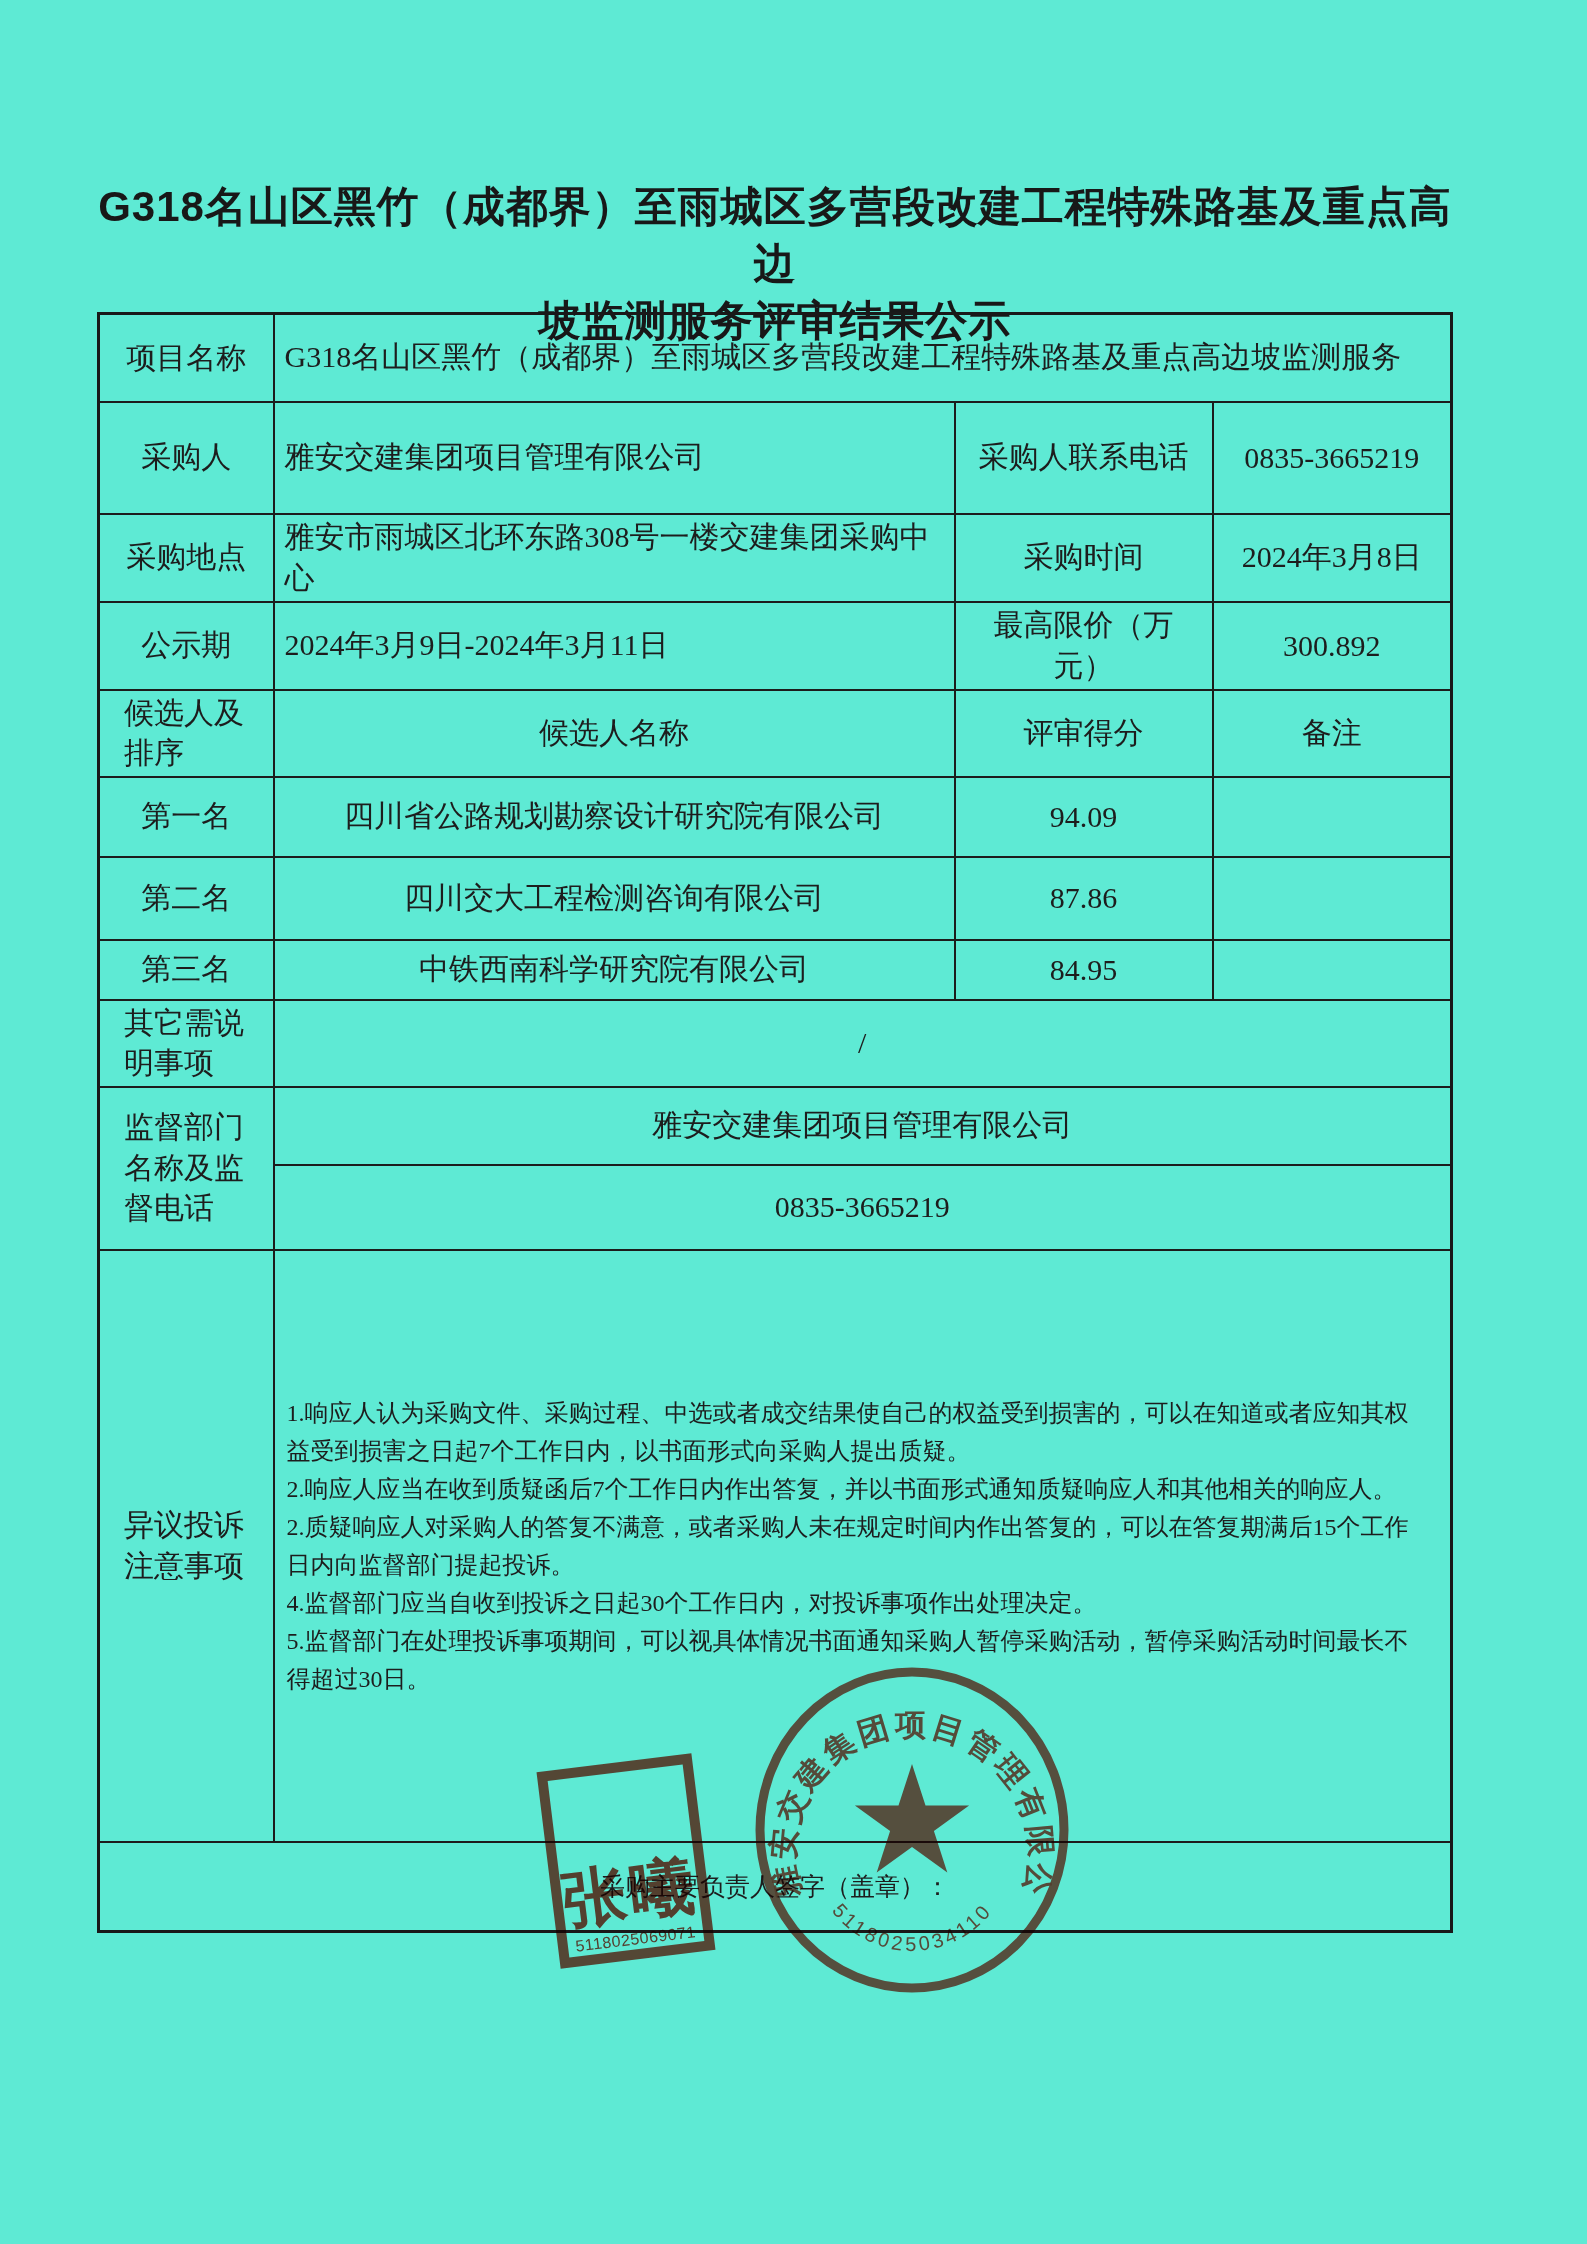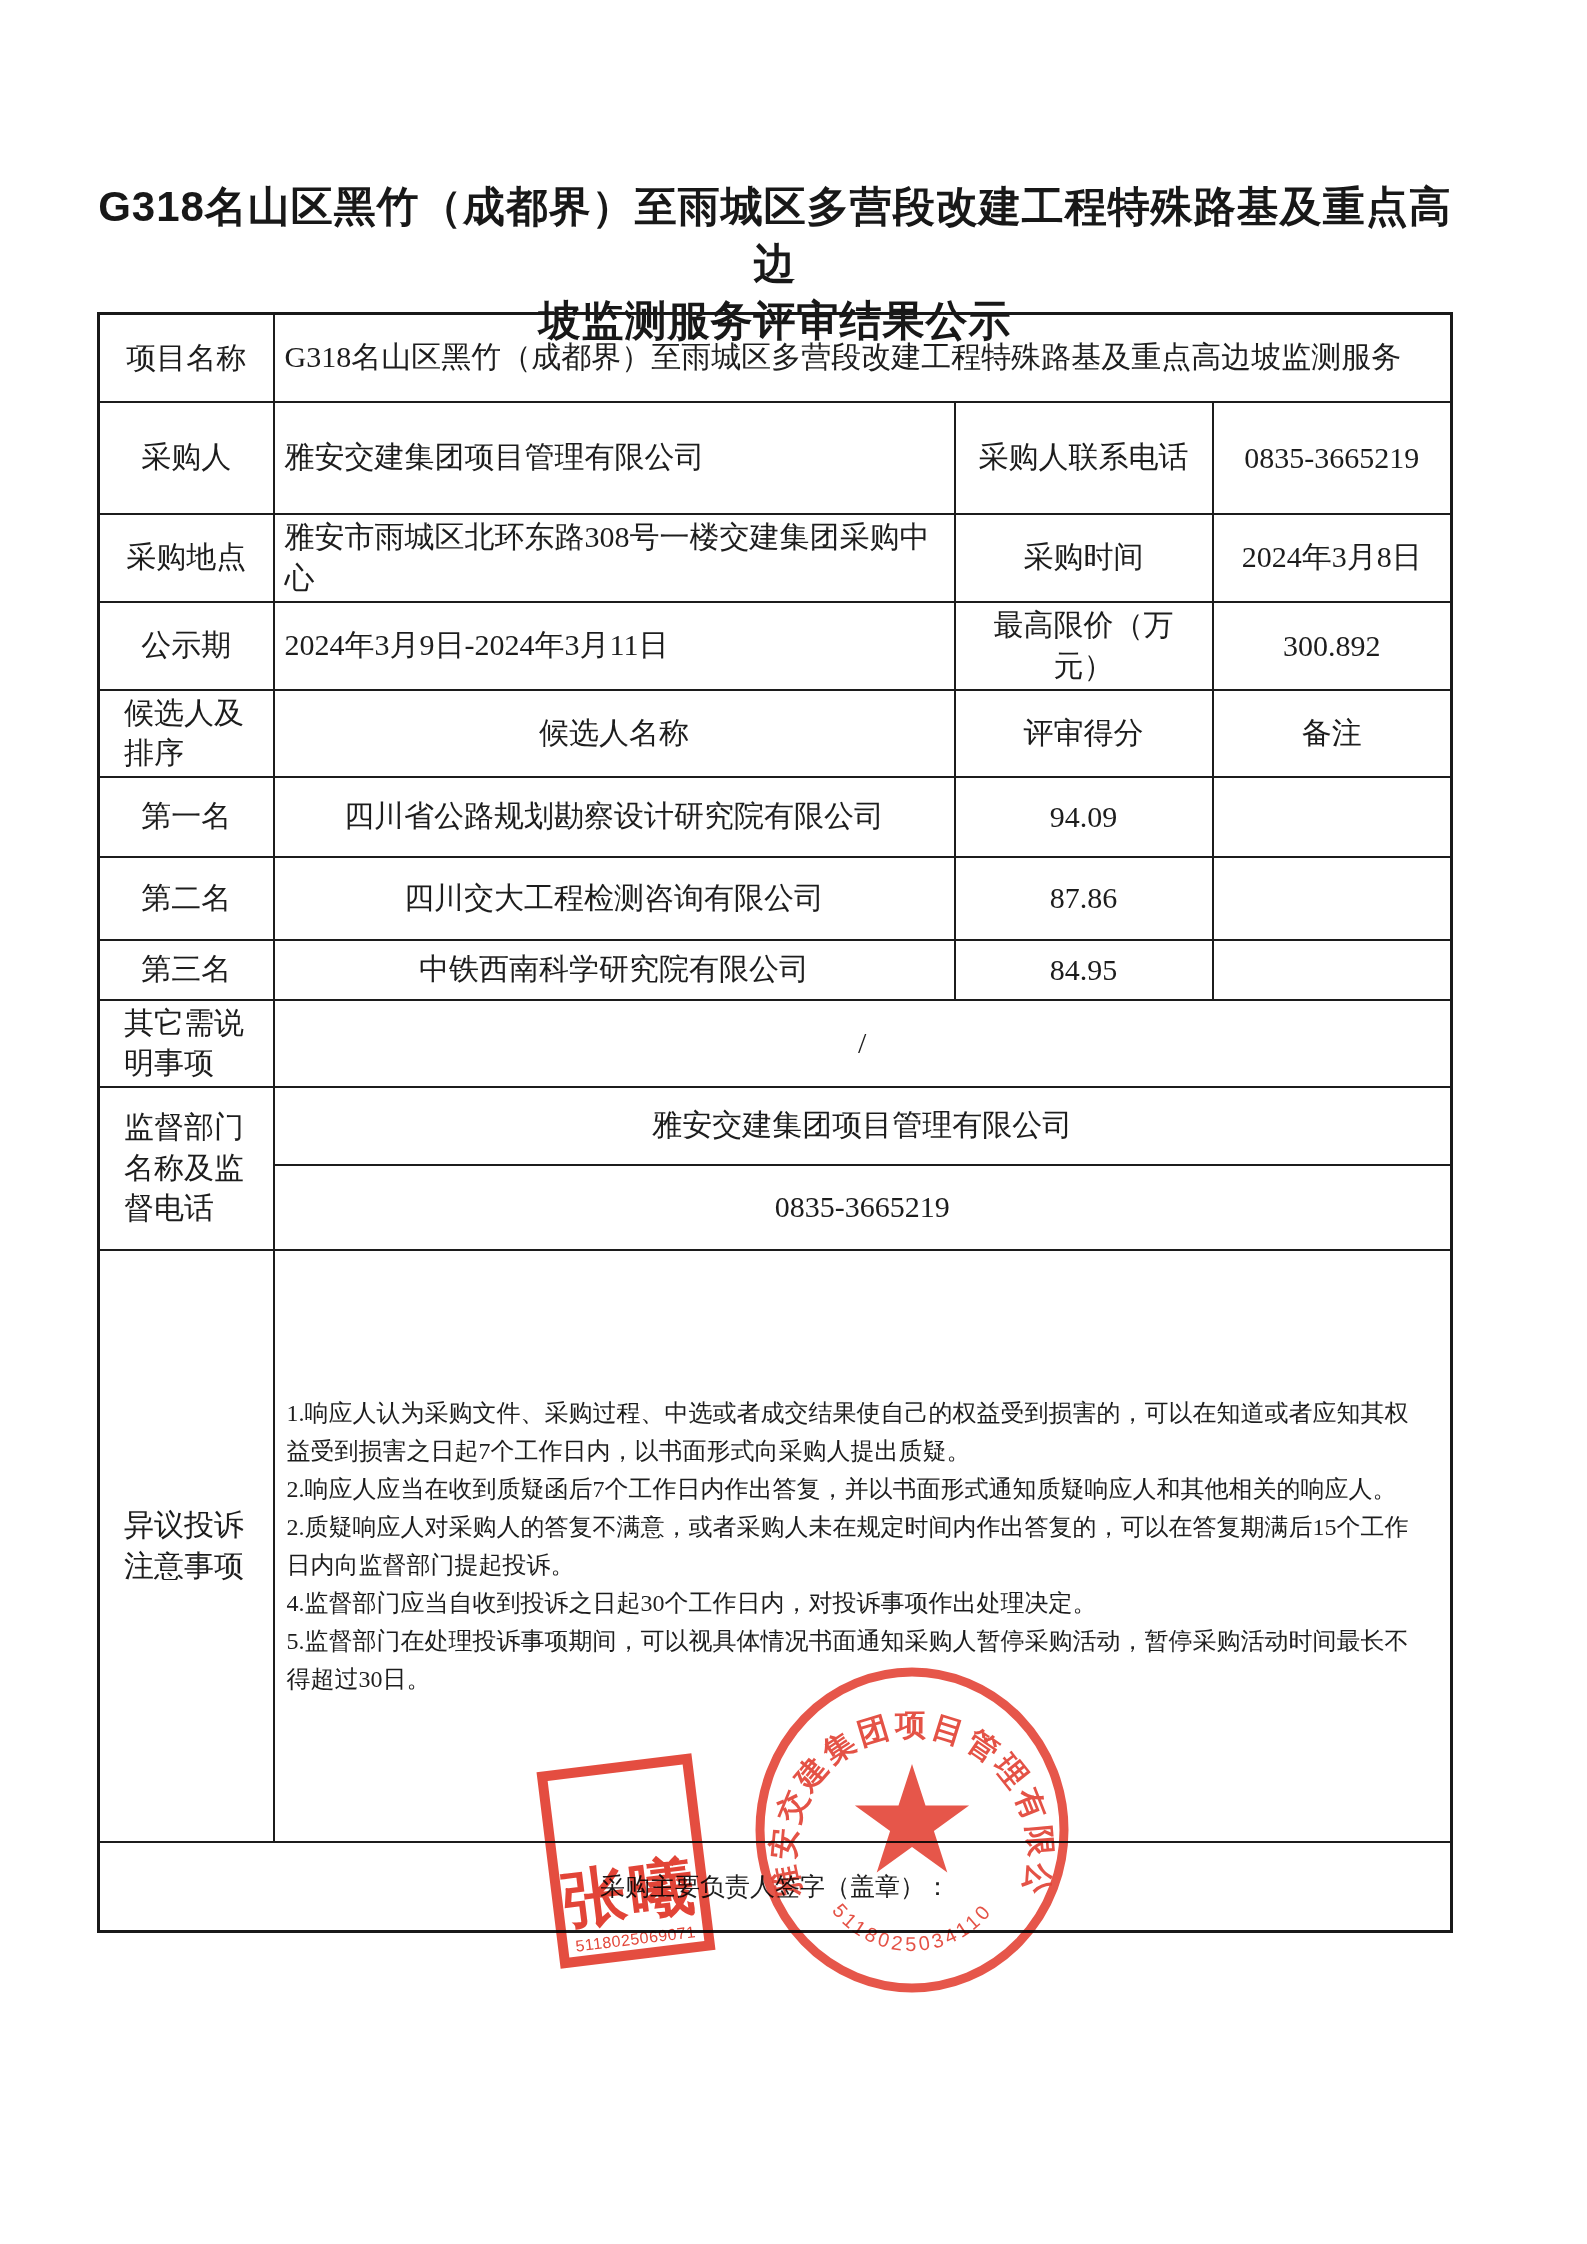--- a/index.html
+++ b/index.html
@@ -1,19 +1,19 @@
 <!DOCTYPE html>
 <html><head>
 <meta charset="utf-8">
 <style>
   html,body{margin:0;padding:0;background:#9a9a9a;}
   .page{
     position:relative;
     width:1587px;height:2244px;
-    background:#ffffff;
+    background:#5eead4;
     font-family:"Liberation Serif", serif;
     color:#1d1d1d;
     overflow:hidden;
   }
   .doc-title{
     position:absolute;
     left:90px;top:178px;width:1370px;
     margin:0;
     text-align:center;
     font-family:"Liberation Sans", sans-serif;

